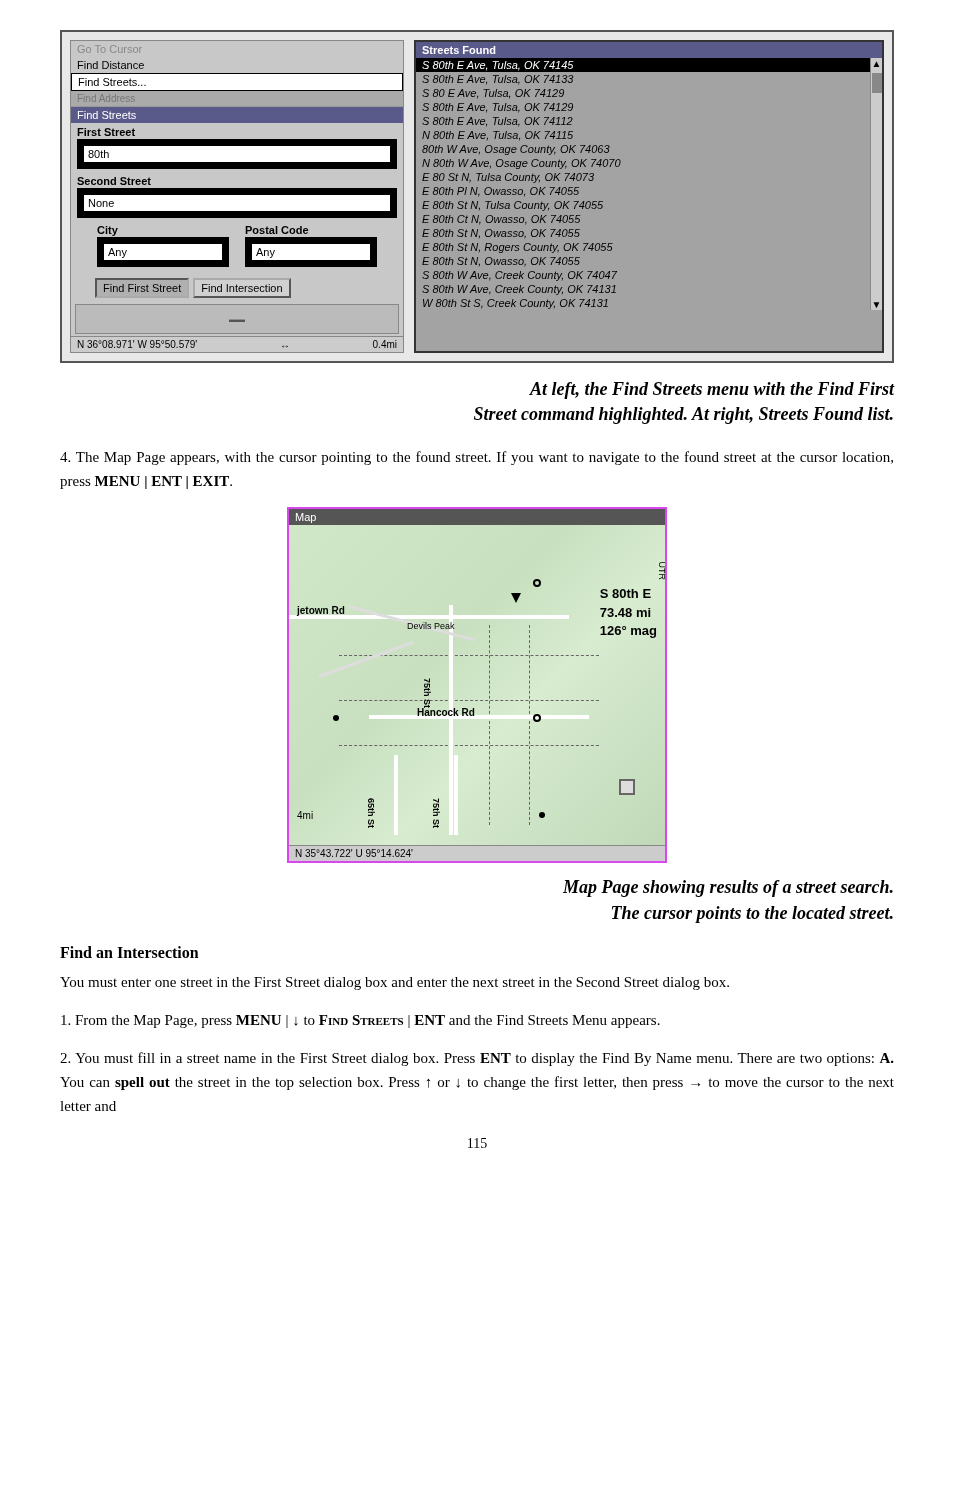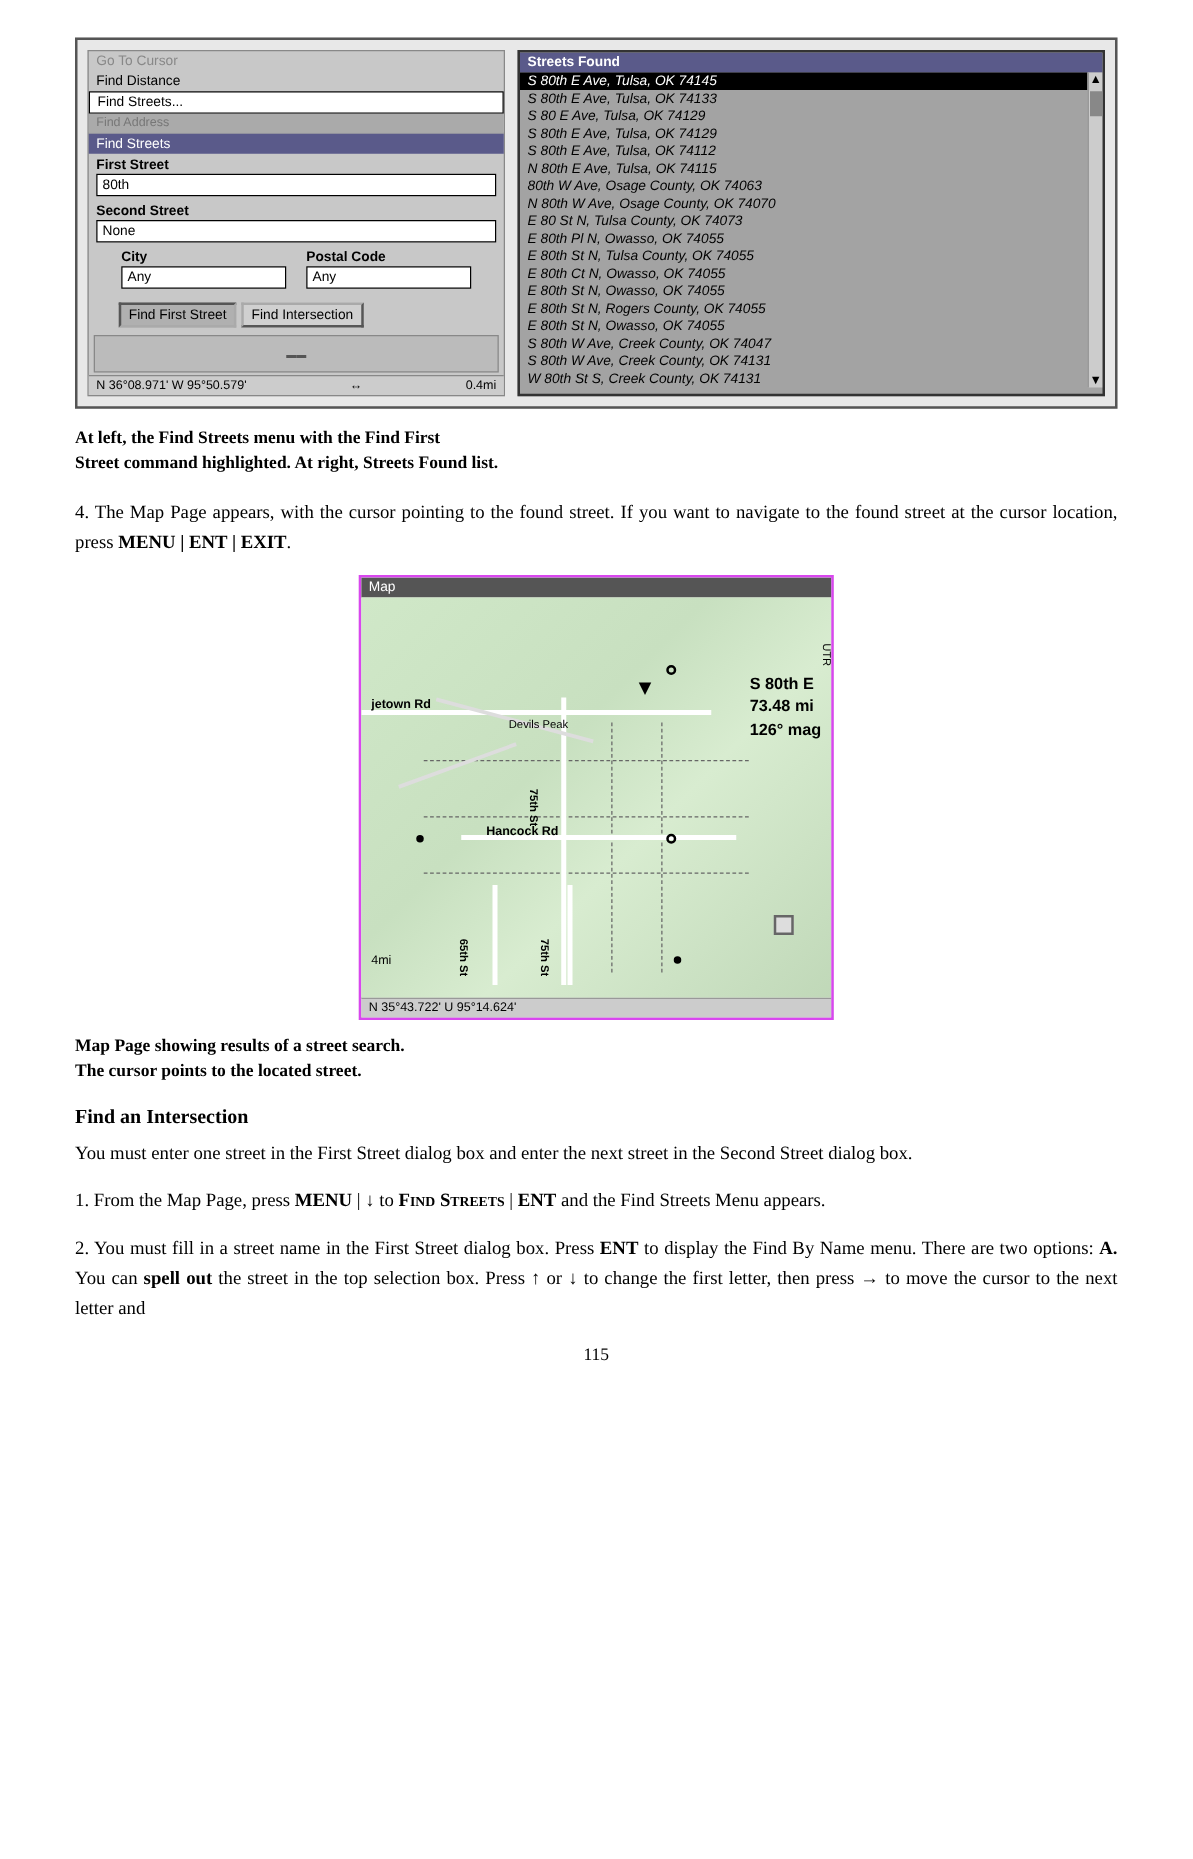--- a/index.html
+++ b/index.html
@@ -54,21 +54,21 @@
 
     .field-label {
       padding: 3px 6px 0;
       font-weight: bold;
       font-size: 11px;
     }
 
     .field-input {
       margin: 1px 6px 3px;
       background: #fff;
-      border: 1px solid #000000;
+      border: 7px solid #000000;
       padding: 2px 4px;
       font-size: 11px;
       width: calc(100% - 12px);
     }
 
     .two-col {
       display: flex;
       gap: 4px;
       padding: 0 20px 4px;
     }
@@ -125,25 +125,26 @@
       font-size: 11px;
       cursor: pointer;
     }
     .street-item.selected {
       background: #000;
       color: #fff;
     }
 
     
     .caption {
-      text-align: left;
-      font-size: 14px;
+      text-align: right;
+      font-size: 18px;
       font-weight: bold;
       margin-bottom: 18px;
       line-height: 1.4;
+      font-style: italic;
     }
 
     
     .body-text {
       font-size: 15px;
       line-height: 1.6;
       margin-bottom: 14px;
       text-align: justify;
     }
 
@@ -395,21 +396,21 @@
       <div class="map-road vertical" style="left:160px; top:80px; width:4px; height:230px; background:#fff;"></div>
       <div class="map-road vertical" style="left:105px; top:230px; width:4px; height:80px; background:#fff;"></div>
       <div class="map-road vertical" style="left:165px; top:230px; width:4px; height:80px; background:#fff;"></div>
 
       <div style="position:absolute; top:80px; left:60px; width:130px; height:3px; background:#ddd; transform: rotate(15deg); transform-origin: left center;"></div>
       <div style="position:absolute; top:150px; left:30px; width:100px; height:3px; background:#ddd; transform: rotate(-20deg); transform-origin: left center;"></div>
 
       <div class="map-label" style="left:8px; top:80px;">jetown Rd</div>
       <div class="map-label" style="left:118px; top:96px; font-weight:normal; font-size:9px;">Devils Peak</div>
       <div class="map-label" style="left:138px; top:148px; transform: rotate(90deg); transform-origin: left center; font-size:9px;">75th St</div>
-      <div class="map-label" style="left:100px; top:182px;">Hancock Rd</div>
+      <div class="map-label" style="left:128px; top:182px;">Hancock Rd</div>
       <div class="map-label" style="left:82px; top:268px; transform: rotate(90deg); transform-origin: left center; font-size:9px;">65th St</div>
       <div class="map-label" style="left:147px; top:268px; transform: rotate(90deg); transform-origin: left center; font-size:9px;">75th St</div>
 
       <div class="map-dot-open" style="left:248px; top:58px;"></div>
       <div class="map-dot" style="left:47px; top:193px;"></div>
       <div class="map-dot-open" style="left:248px; top:193px;"></div>
       <div class="map-dot" style="left:253px; top:290px;"></div>
 
       <div style="position:absolute; left:222px; top:68px;">
         <div style="width:0; height:0; border-left:5px solid transparent; border-right:5px solid transparent; border-top:10px solid #000;"></div>

